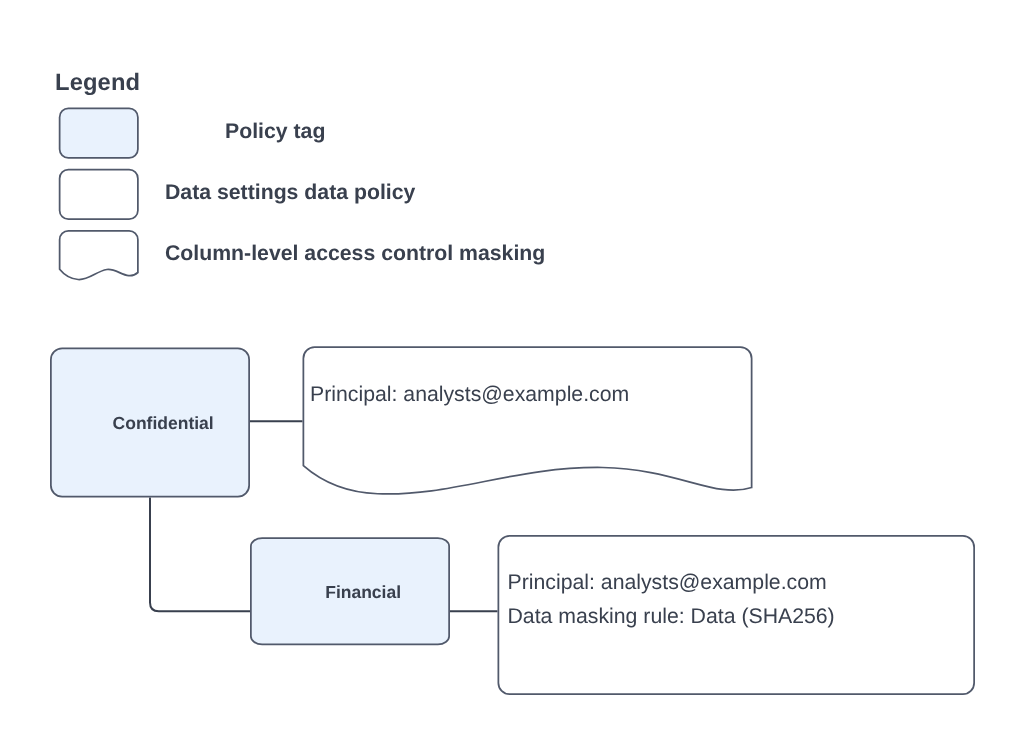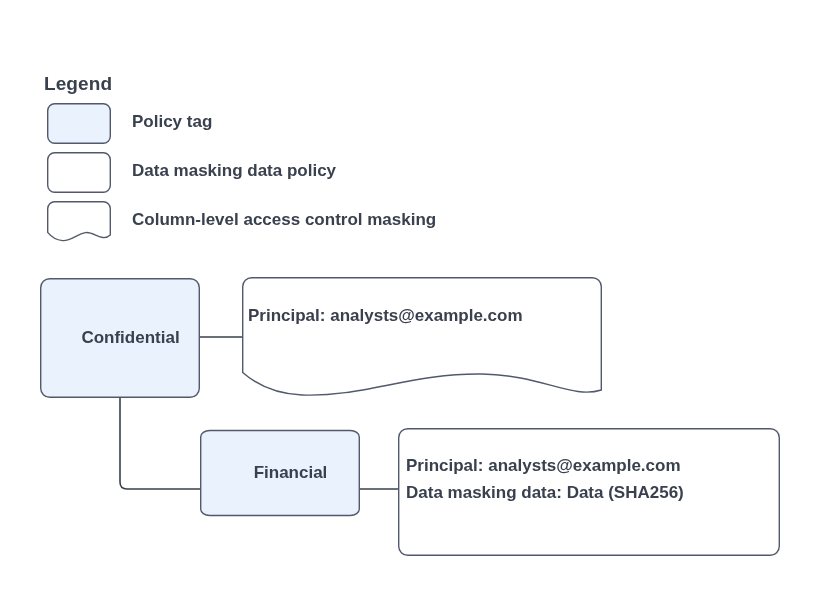--- a/index.html
+++ b/index.html
@@ -26,21 +26,21 @@
     left: 44px;
     top: 56px;
     width: 560px;
   }
   #legend-title {
     font-size: 19px;
     font-weight: bold;
     color: #39404e;
     letter-spacing: 0.1px;
     line-height: 22px;
-    margin: 17px 0 8px 0;
+    margin: 0 0 8px 0;
   }
   .legend-row {
     position: relative;
     height: 49px;
   }
   .legend-swatch {
     position: absolute;
     left: 3px;
     top: 0;
     width: 64px;
@@ -74,40 +74,40 @@
   .node {
     position: absolute;
   }
   .node-label {
     position: absolute;
     left: 0;
     right: 0;
     top: 50%;
     transform: translateY(-50%);
     text-align: center;
-    font-size: 17px;
+    font-size: 14px;
     font-weight: bold;
     color: #39404e;
     pointer-events: none;
     padding-left: 21px;
   }
 
   
   .callout {
     position: absolute;
   }
   .callout-text {
     position: absolute;
     color: #39404e;
     font-size: 17px;
     line-height: 27px;
     white-space: nowrap;
   }
-  .callout-text .k { font-weight: bold; text-align: center; }
-  .callout-text .v { font-weight: bold; margin-top: 48px; }
+  .callout-text .k { font-weight: normal; text-align: center; }
+  .callout-text .v { font-weight: normal; margin-top: 48px; }
 
   
   #connectors {
     position: absolute;
     left: 0;
     top: 0;
     width: 820px;
     height: 598px;
     pointer-events: none;
   }
@@ -125,30 +125,30 @@
   <div id="legend">
 
     <div id="legend-title">Legend</div>
 
     <div class="legend-row">
       <div class="legend-swatch">
         <svg class="shape-svg" viewBox="0 0 64 41" preserveAspectRatio="none" aria-hidden="true">
           <rect class="shape-path fill-tag" x="0.7" y="0.7" width="62.6" height="39.6" rx="7" ry="7"></rect>
         </svg>
       </div>
-      <div class="legend-label" style="top:9px;">Policy tag</div>
+      <div class="legend-label" style="top:9px;margin-left:48px;">Policy tag</div>
     </div>
 
     <div class="legend-row">
       <div class="legend-swatch">
         <svg class="shape-svg" viewBox="0 0 64 41" preserveAspectRatio="none" aria-hidden="true">
           <rect class="shape-path fill-plain" x="0.7" y="0.7" width="62.6" height="39.6" rx="7" ry="7"></rect>
         </svg>
       </div>
-      <div class="legend-label" style="top:9px;">Data masking data policy</div>
+      <div class="legend-label" style="top:9px;">Data settings data policy</div>
     </div>
 
     <div class="legend-row">
       <div class="legend-swatch">
         <svg class="shape-svg" viewBox="0 0 64 41" preserveAspectRatio="none" aria-hidden="true">
           <path class="shape-path fill-plain" d="M 0.7 7.7
                    A 7 7 0 0 1 7.7 0.7
                    L 56.3 0.7
                    A 7 7 0 0 1 63.3 7.7
                    L 63.3 34.0
@@ -209,19 +209,19 @@
   <div class="callout" style="left:398px; top:428px; width:382px; height:128px;">
     <svg class="shape-svg" viewBox="0 0 382 128" preserveAspectRatio="none" aria-hidden="true">
       <rect class="shape-path fill-plain" x="0.7" y="0.7" width="380.6" height="126.6" rx="9" ry="9"></rect>
     </svg>
     <div class="callout-text" style="left:8px; top:24px;">
       <div>
         <span class="k">Principal:</span>
         <span class="v">analysts@example.com</span>
       </div>
       <div>
-        <span class="k">Data masking data:</span>
+        <span class="k">Data masking rule:</span>
         <span class="v">Data (SHA256)</span>
       </div>
     </div>
   </div>
 
 </div>
 
 </body></html>

